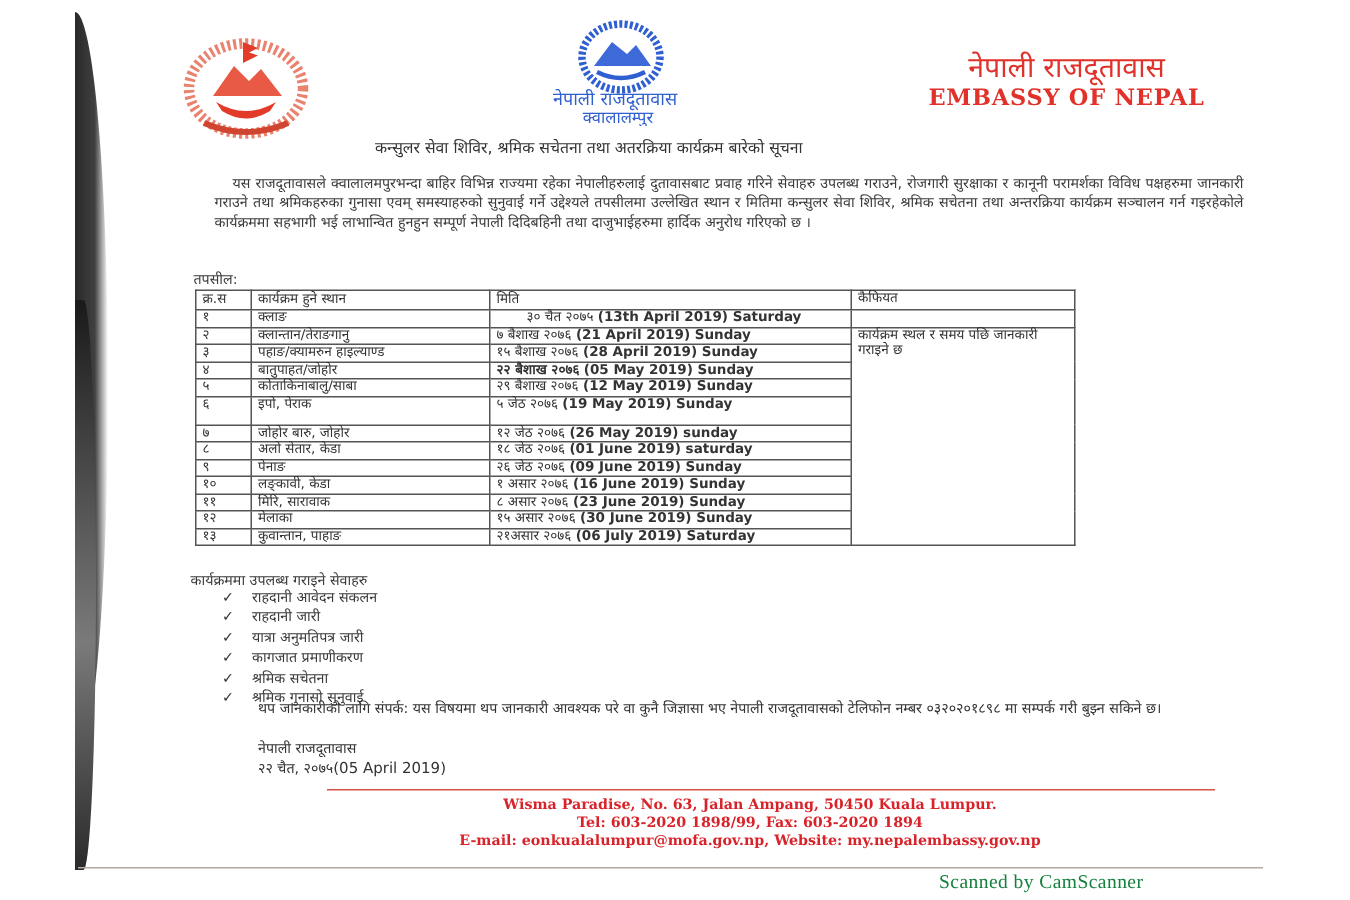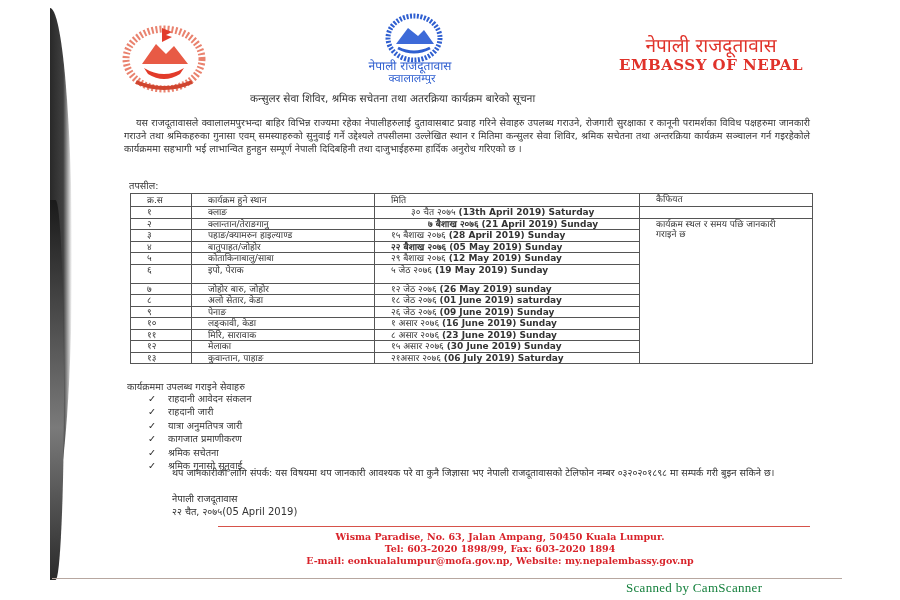--- a/index.html
+++ b/index.html
@@ -33,33 +33,33 @@
     .emb-title {
       position: absolute; left: 600px; top: 34px; width: 222px; text-align: center;
     }
     .emb-title .np { color: #e0322a; font-family: "DejaVu Serif", serif; font-size: 19px; line-height: 22px; }
     .emb-title .en { color: #e0322a; font-family: "DejaVu Serif", serif; font-weight: bold; font-size: 15px; letter-spacing: .5px; line-height: 18px; }
     .emb-title .city { color: #c2413b; font-family: "DejaVu Serif", serif; font-size: 11px; line-height: 13px; }
     .subject {
       position: absolute; left: 250px; top: 91px; font-size: 10.5px; color: #333;
     }
     .para {
-      position: absolute; left: 124px; top: 116px; width: 686px;
+      position: absolute; left: 143px; top: 116px; width: 686px;
       font-size: 9.5px; line-height: 13.2px; color: #3a3a3a; text-indent: 12px; text-align: justify;
     }
     .tapasil {
       position: absolute; left: 129px; top: 179px; font-size: 9.5px; color: #3a3a3a;
     }
     
     .sched {
       position: absolute; left: 130px; top: 193px;
       border-collapse: collapse; font-size: 9px; color: #333;
     }
     .sched td, .sched th {
-      border: 1px solid #555; padding: 0 16px; height: 10.5px; line-height: 10px;
+      border: 1px solid #555; padding: 0 4px; height: 10.5px; line-height: 10px;
       font-weight: normal; text-align: left; white-space: nowrap;
     }
     .sched th { height: 12px; }
     .c-sn { width: 28px; }
     .c-place { width: 150px; }
     .c-date { width: 232px; font-weight: bold; }
     .sched th.c-date { font-weight: normal; }
     .c-rem { width: 140px; white-space: normal !important; vertical-align: top; }
     .tall td { height: 18px; vertical-align: top; }
     .en-date { font-weight: bold; }
@@ -138,21 +138,21 @@
   <tbody id="sched-body">
       <tr>
         <td class="c-sn">१</td>
         <td class="c-place">क्लाङ</td>
         <td class="c-date"><span style="font-weight: normal; margin-left: 20px;">३० चैत २०७५</span> <span class="en-date">(13th April 2019) Saturday</span></td>
         <td class="c-rem"></td>
       </tr>
       <tr>
         <td class="c-sn">२</td>
         <td class="c-place">क्लान्तान/तेराङगानु</td>
-        <td class="c-date"><span style="font-weight: bold; margin-left: 37px;">७ बैशाख २०७६</span> <span class="en-date">(21 April 2019) Sunday</span></td>
+        <td class="c-date"><span style="font-weight: normal;">७ बैशाख २०७६</span> <span class="en-date">(21 April 2019) Sunday</span></td>
         <td class="c-rem" rowspan="12">कार्यक्रम स्थल र समय पछि जानकारी गराइने छ</td>
       </tr>
       <tr>
         <td class="c-sn">३</td>
         <td class="c-place">पहाङ/क्यामरुन हाइल्याण्ड</td>
         <td class="c-date"><span style="font-weight: normal;">१५ बैशाख २०७६</span> <span class="en-date">(28 April 2019) Sunday</span></td>
       </tr>
       <tr>
         <td class="c-sn">४</td>
         <td class="c-place">बातुपाहत/जोहोर</td>

